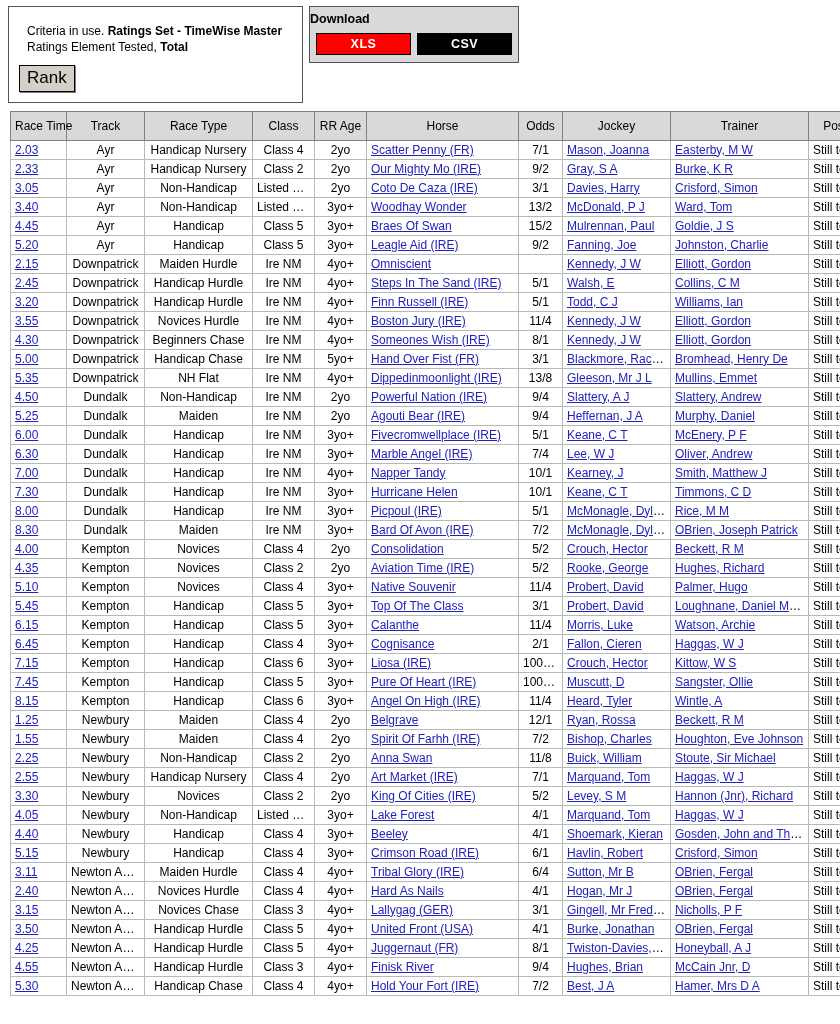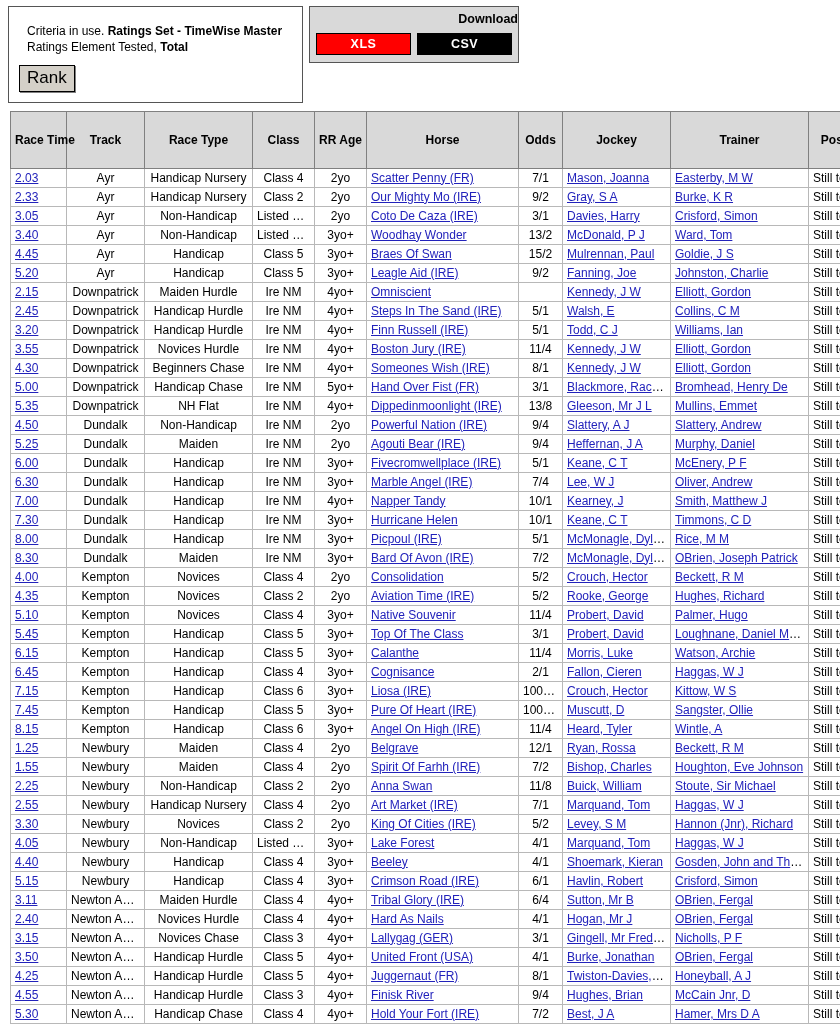--- a/index.html
+++ b/index.html
@@ -48,21 +48,21 @@
   .btn-row.second { margin-top: 8px; }
   .btn-row.second .winbtn { margin-right: 3px; }
 
   .download-box {
     border: 1px solid #555;
     width: 210px;
     background: #d9d9d9;
     padding: 0;
   }
   .download-title {
-    text-align: right;
+    text-align: left;
     font-weight: bold;
     font-size: 12.5px;
     padding: 5px 0 6px 0;
     background: #d9d9d9;
     border-bottom: 1px solid #d9d9d9;
   }
   .download-btns {
     display: flex;
     gap: 6px;
     padding: 0 6px 7px 6px;
@@ -85,23 +85,23 @@
 
   table.race-table {
     border-collapse: collapse;
     width: 820px;
     background: #fff;
     table-layout: fixed;
   }
   table.race-table th {
     background: #d9d9d9;
     border: 1px solid #808080;
-    font-weight: bold;
+    font-weight: normal;
     font-size: 12px;
-    padding: 21px 4px;
+    padding: 7px 4px;
     text-align: center;
     white-space: nowrap;
   }
   table.race-table td {
     border: 1px solid #b8b8b8;
     font-size: 12px;
     padding: 2px 4px;
     white-space: nowrap;
     overflow: hidden;
     text-overflow: ellipsis;

